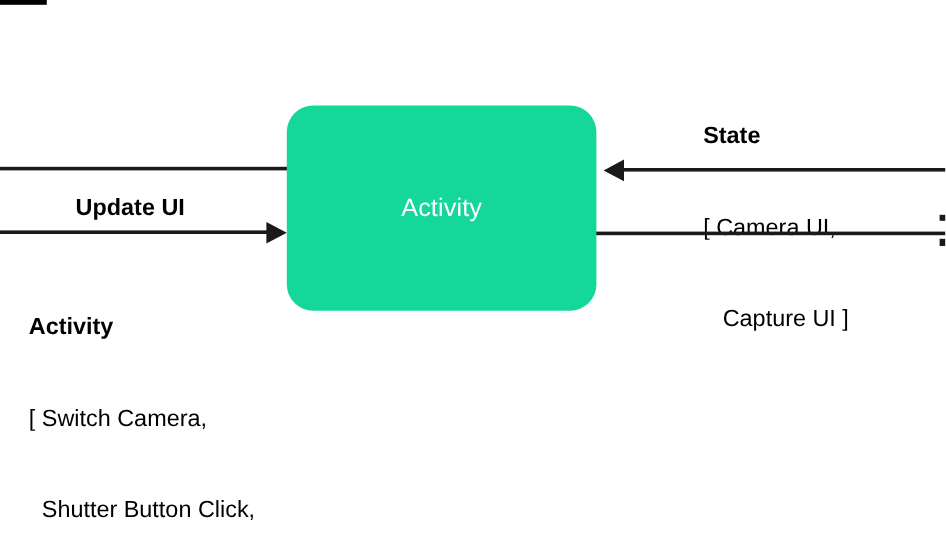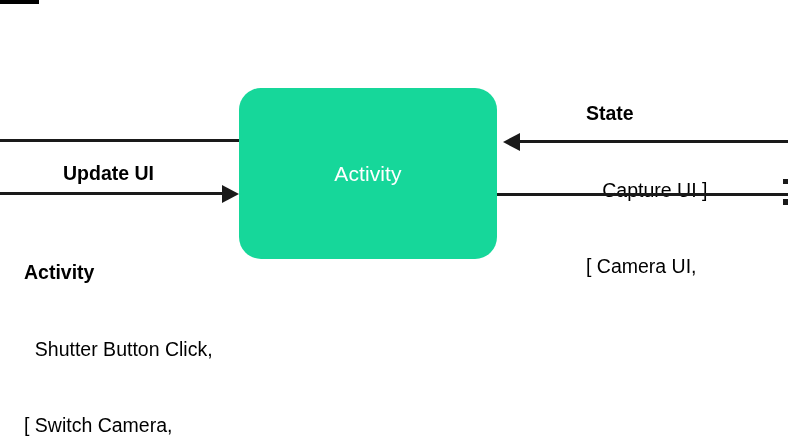--- a/index.html
+++ b/index.html
@@ -149,31 +149,31 @@
   <div class="activity-box">
     <div class="activity-label">Activity</div>
   </div>
 
   <div class="label-block" id="lbl-update-ui">
     <div class="label-title">Update UI</div>
   </div>
 
   <div class="label-block" id="lbl-actions">
     <div class="label-title">Activity</div>
+    <div class="label-line">[ Switch Camera,</div>
     <div class="label-line">  Shutter Button Click,</div>
-    <div class="label-line">[ Switch Camera,</div>
     
     
     
   </div>
 
   <div class="label-block" id="lbl-state">
     <div class="label-title">State</div>
+    <div class="label-line">[ Camera UI,</div>
     <div class="label-line">   Capture UI ]</div>
-    <div class="label-line">[ Camera UI,</div>
   </div>
 
   <div class="label-block" id="lbl-operations">
     
     
     
     
     
   </div>
 

